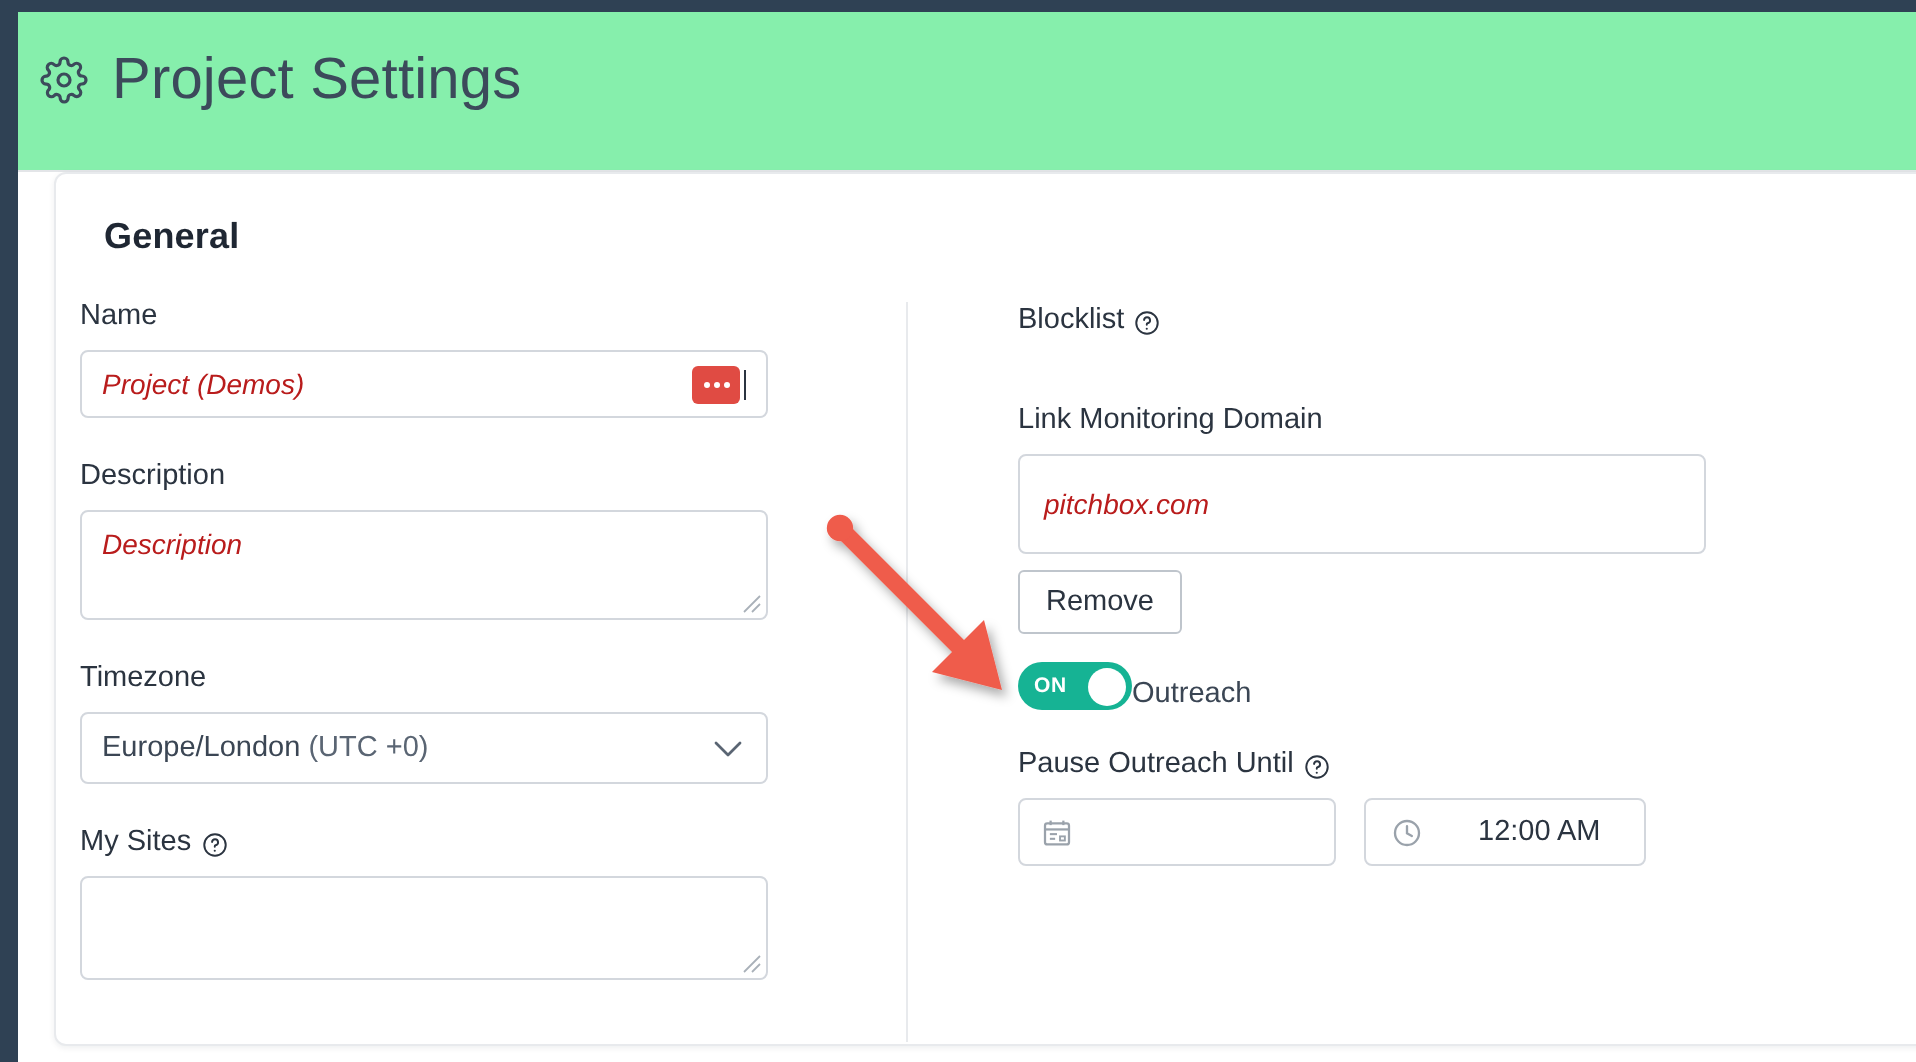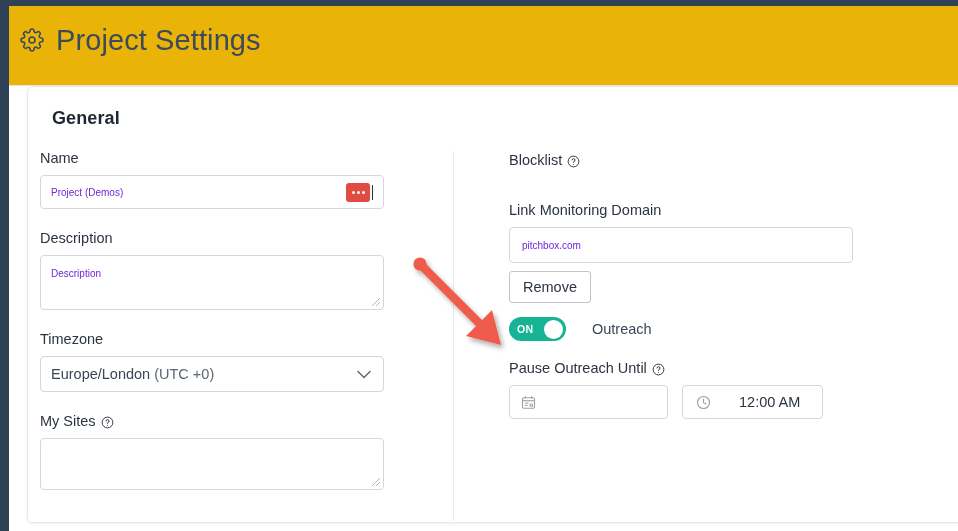--- a/index.html
+++ b/index.html
@@ -40,21 +40,21 @@
     background: #2f4154;
   }
 
   
   .page-header {
     position: absolute;
     top: 6px;
     left: 9px;
     width: 949px;
     height: 79px;
-    background: #eab308;
+    background: #86efac;
     box-sizing: border-box;
   }
   .header-inner {
     display: flex;
     align-items: center;
     padding: 17px 0 0 11px;
   }
   .gear-icon {
     width: 24px;
     height: 24px;
@@ -157,21 +157,21 @@
     border-radius: 4px;
     background: #ffffff;
     font-size: 14px;
     color: #6b7785;
     display: flex;
     align-items: center;
     padding: 0 10px;
     font-family: "Liberation Sans", sans-serif;
     position: relative;
   }
-  .input-placeholder { color: #6d28d9; font-size: 10px; }
+  .input-placeholder { color: #b91c1c; font-size: 14px; font-style: italic; }
 
   .name-input { justify-content: space-between; }
   .dots-badge {
     width: 24px;
     height: 19px;
     background: #e04b43;
     border-radius: 3px;
     display: flex;
     align-items: center;
     justify-content: center;
@@ -254,36 +254,36 @@
     color: #2b3440;
     font-family: "Liberation Sans", sans-serif;
     cursor: pointer;
   }
   .pencil-icon { width: 14px; height: 14px; flex: 0 0 auto; }
   .pencil-icon svg { display: block; }
 
   .domain-input {
     box-sizing: border-box;
     width: 344px;
-    height: 36px;
+    height: 50px;
     border: 1px solid #d3d7dd;
     border-radius: 4px;
     background: #ffffff;
     display: flex;
     align-items: center;
     padding: 0 12px;
     font-size: 14px;
     color: #8a939e;
   }
 
   
   .toggle-row {
     display: flex;
-    align-items: center;
-    gap: 26px;
+    align-items: flex-end;
+    gap: 0;
   }
   .toggle {
     width: 57px;
     height: 24px;
     border-radius: 12px;
     background: #16b394;
     display: flex;
     align-items: center;
     padding: 0 3px;
     box-sizing: border-box;

